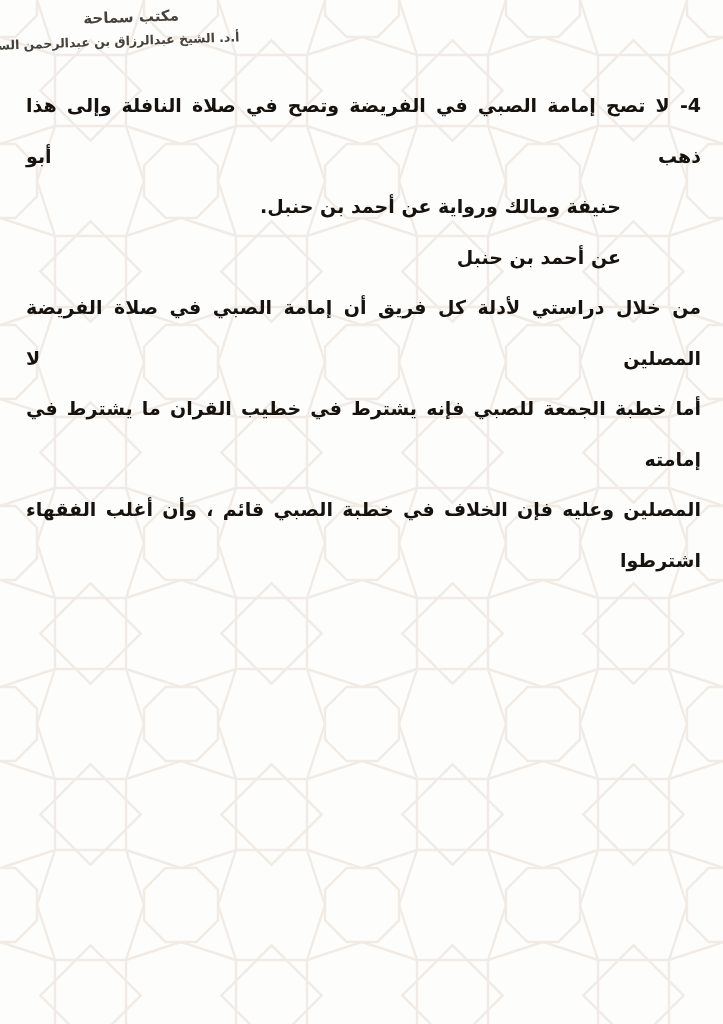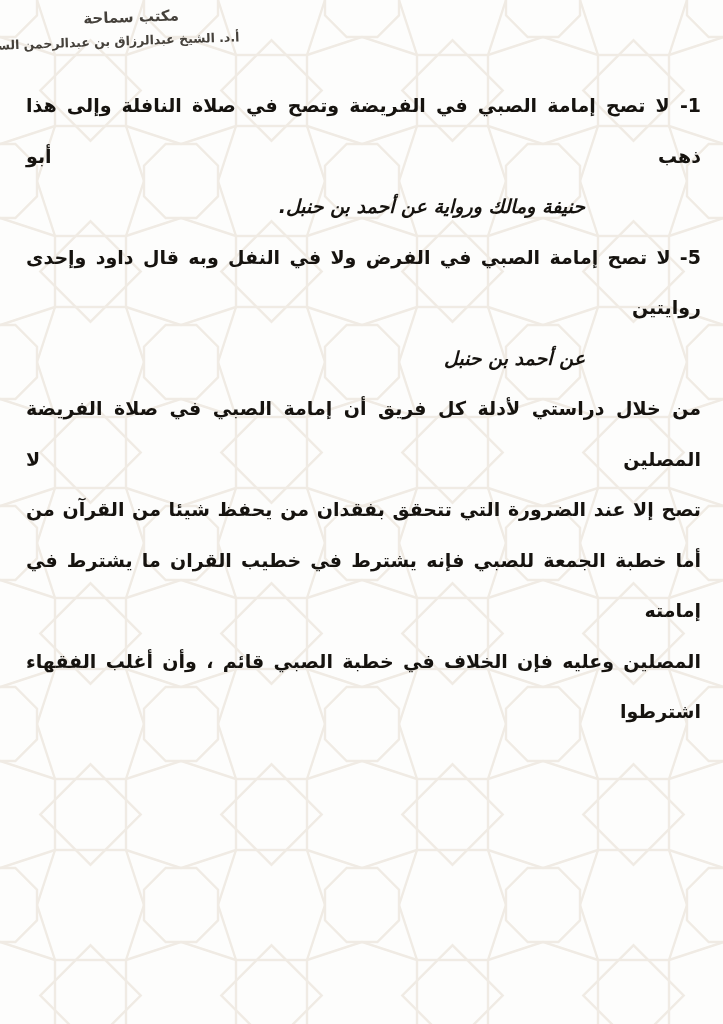--- a/index.html
+++ b/index.html
@@ -57,21 +57,21 @@
     text-justify: inter-word;
   }
   .line--end {
     text-align: right;
     text-align-last: right;
     margin-left: 0;
     margin-right: 0;
     padding-left: 186px;
     
   }
-  .line.line--end { text-align: center; text-align-last: right; padding-left: 0; margin-right: 116px; font-style: italic; }
+  .line.line--end { text-align: center; text-align-last: right; padding-left: 0; margin-right: 80px; }
 </style>
 </head>
 <body>
 
 <div class="page">
 
   <svg class="bg-pattern" xmlns="http://www.w3.org/2000/svg" width="723" height="1024">
     <defs>
       <pattern id="geo" width="181" height="181" patternUnits="userSpaceOnUse">
         <g fill="none" stroke="#f0ebe4" stroke-width="2.4">
@@ -94,23 +94,21 @@
     </defs>
     <rect width="723" height="1024" fill="url(#geo)"></rect>
   </svg>
 
   <div class="stamp">
     <div class="stamp-line1">مكتب سماحة</div>
     <div class="stamp-line2">أ.د. الشيخ عبدالرزاق بن عبدالرحمن السعدي</div>
   </div>
 
   <div class="doc-body">
-      <div class="line">1- لا تصح إمامة الصبي في الفريضة وتصح في صلاة النافلة وإلى هذا ذهب أبو</div>
+      <div class="line">4- لا تصح إمامة الصبي في الفريضة وتصح في صلاة النافلة وإلى هذا ذهب أبو</div>
       <div class="line line--end">حنيفة ومالك ورواية عن أحمد بن حنبل.</div>
-      <div class="line">5- لا تصح إمامة الصبي في الفرض ولا في النفل وبه قال داود وإحدى روايتين</div>
       <div class="line line--end">عن أحمد بن حنبل</div>
       <div class="line">من خلال دراستي لأدلة كل فريق أن إمامة الصبي في صلاة الفريضة المصلين لا</div>
-      <div class="line">تصح إلا عند الضرورة التي تتحقق بفقدان من يحفظ شيئا من القرآن من</div>
       <div class="line">أما خطبة الجمعة للصبي فإنه يشترط في خطيب القران ما يشترط في إمامته</div>
       <div class="line">المصلين وعليه فإن الخلاف في خطبة الصبي قائم ، وأن أغلب الفقهاء اشترطوا</div>
     </div>
 
 </div>
 
 </body></html>

